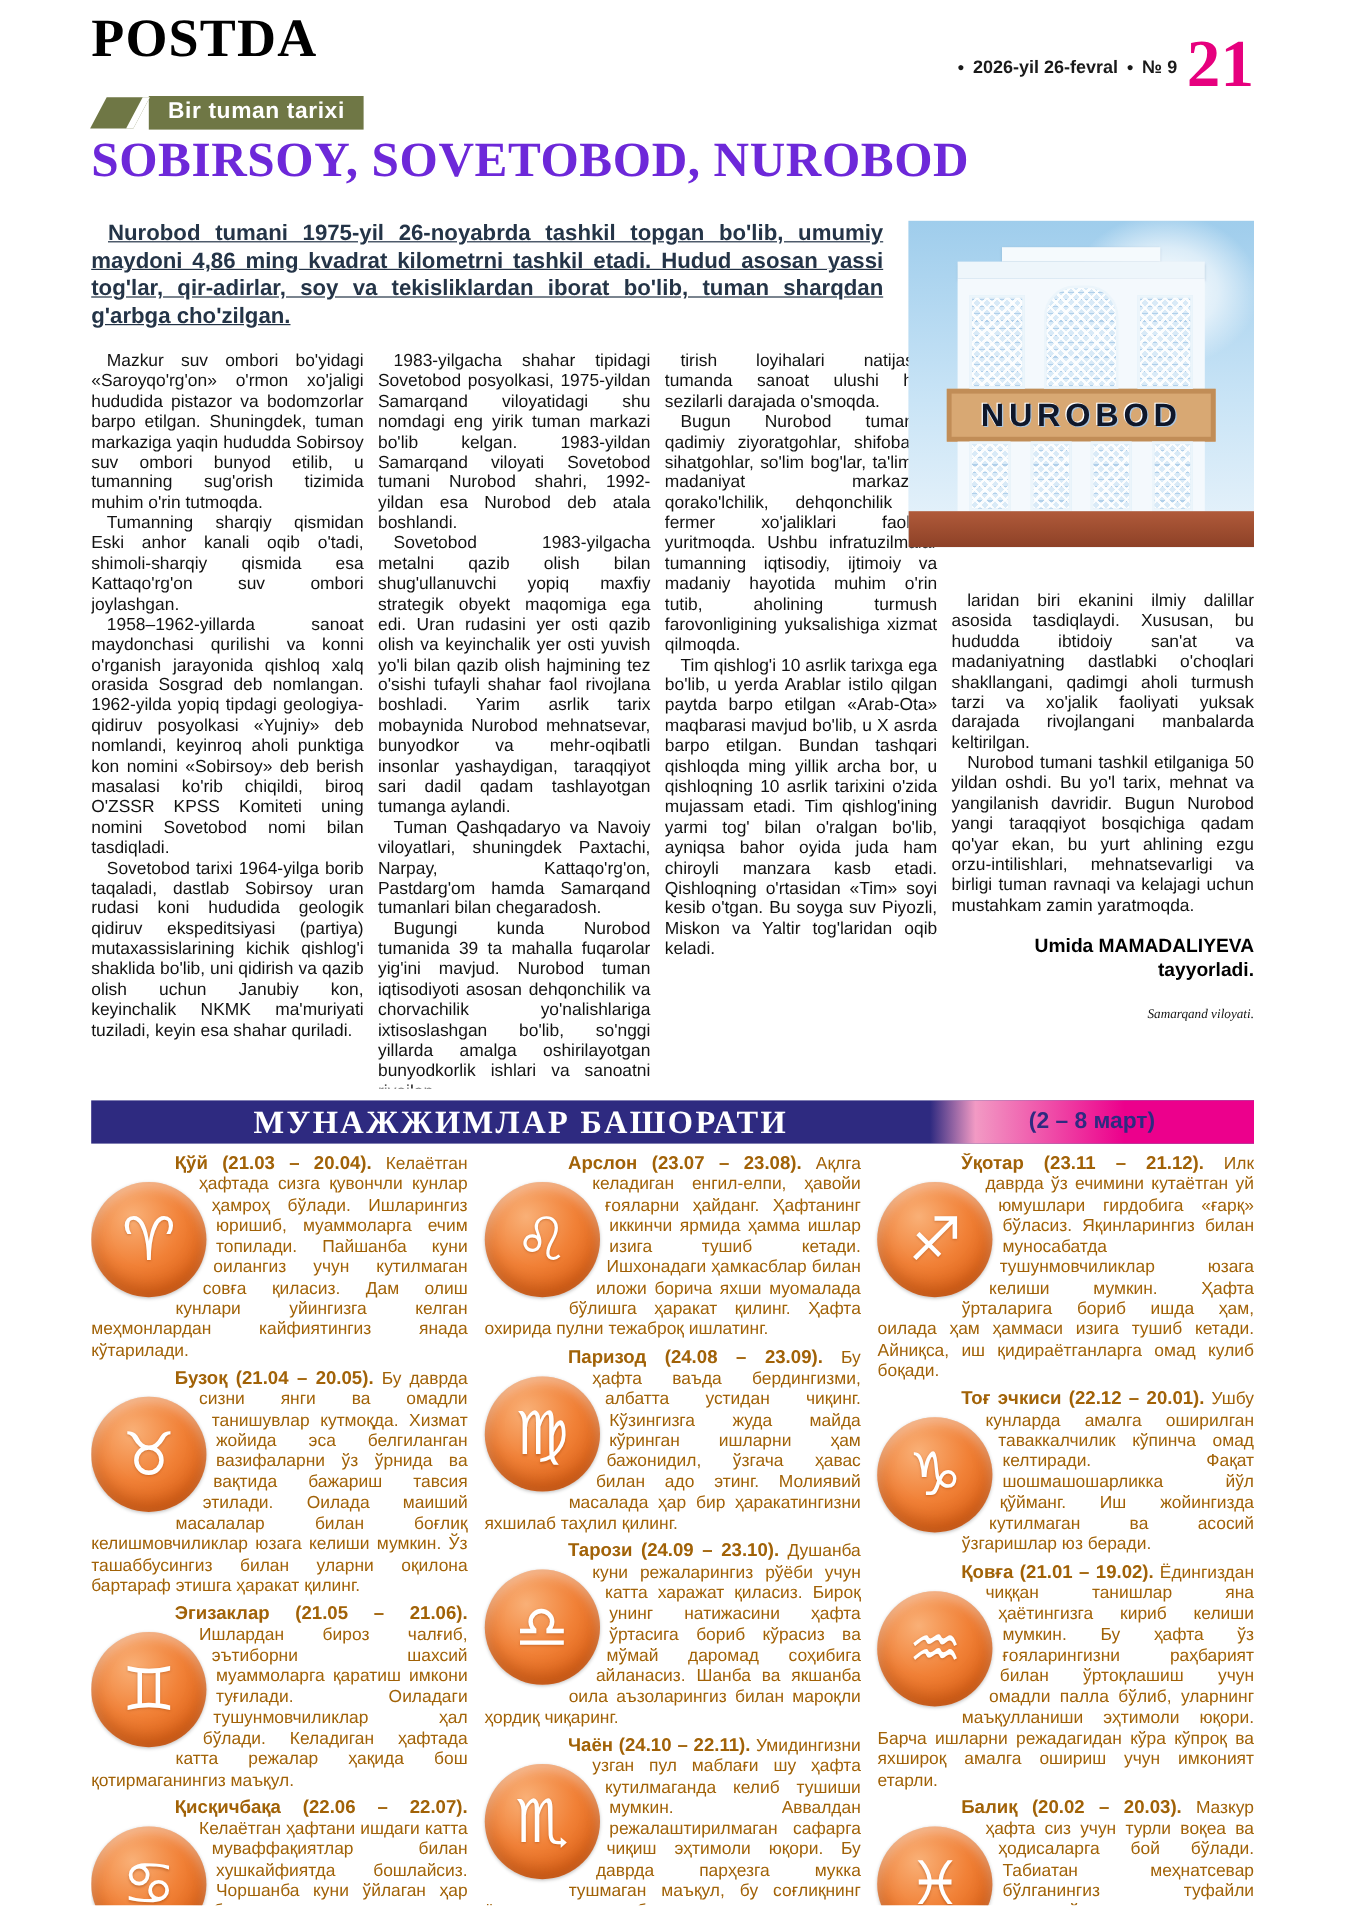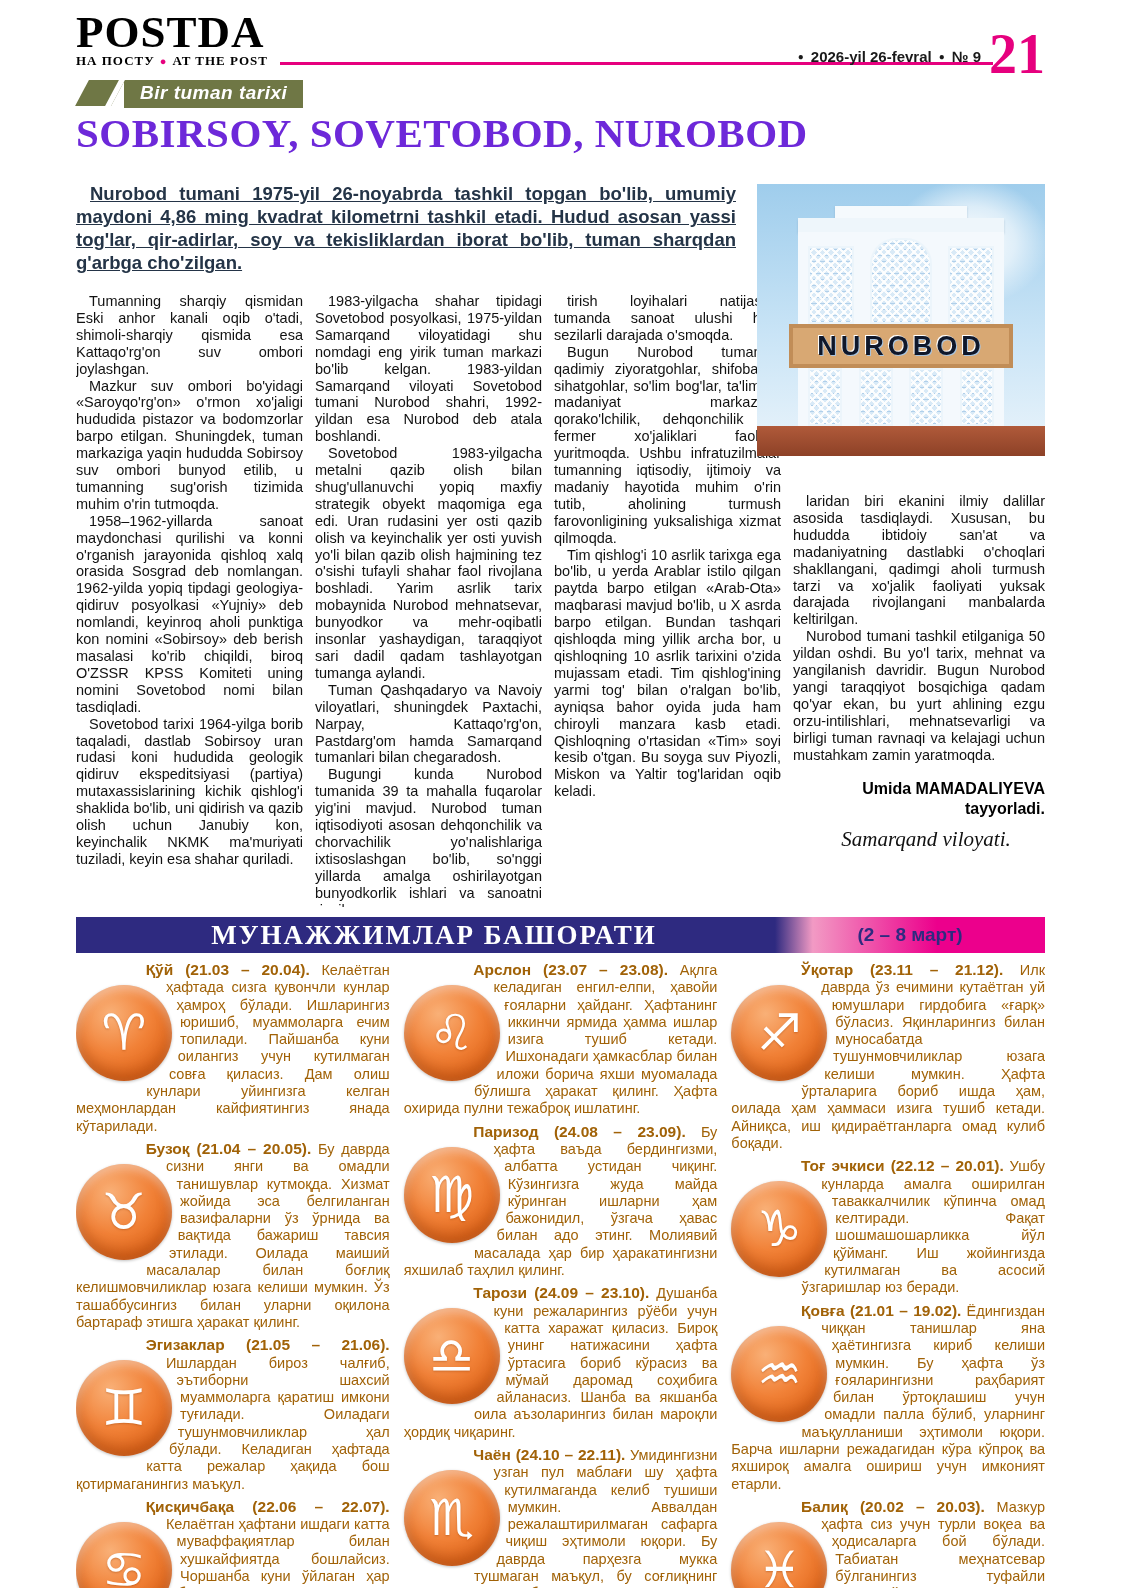--- a/index.html
+++ b/index.html
@@ -12,21 +12,21 @@
   .logo{font-family:"Liberation Serif",serif;font-weight:bold;font-size:45px;line-height:40px;color:#000;letter-spacing:1px;}
   .mh-row{display:flex;align-items:flex-end;margin-top:1px;}
   .logo-sub{font-family:"Liberation Serif",serif;font-weight:bold;font-size:13px;letter-spacing:1px;color:#000;white-space:nowrap;}
   .pink-dot{color:#e6007e;font-size:11px;margin:0 5px;}
   .pink-rule{flex:1;height:3px;background:#e6007e;margin:0 52px 4px 12px;}
   .issue{position:absolute;right:64px;top:36px;font-weight:bold;font-size:15px;color:#1a1a1a;white-space:nowrap;}
   .issue .dot{font-size:10px;margin:0 7px;vertical-align:2px;}
   .page-no{position:absolute;right:0;top:18px;font-family:"Liberation Serif",serif;font-weight:bold;font-size:56px;line-height:48px;color:#e6007e;}
 
   
-  .tag-row{display:flex;align-items:flex-start;height:28px;margin-top:6px;font-style:italic;}
+  .tag-row{display:flex;align-items:center;height:28px;margin-top:6px;}
   .tag-slash{width:36px;height:26px;background:#6f7745;transform:skewX(-28deg);margin-left:6px;
              border-right:6px solid #fff;box-sizing:border-box;}
   .tag-box{background:#6f7745;color:#fff;font-weight:bold;font-size:19px;padding:2px 16px 4px;margin-left:6px;letter-spacing:.5px;}
 
   
   .title{font-family:"Liberation Serif",serif;font-weight:bold;font-size:41px;line-height:44px;color:#6d28d9;
          margin-top:3px;letter-spacing:.5px;}
   .article-region{position:relative;margin-top:7px;}
   .lead{width:660px;font-weight:bold;font-size:18.5px;line-height:23px;color:#243447;text-align:justify;text-indent:14px;text-decoration:underline;}
 
@@ -52,21 +52,21 @@
   .m-lower{height:58px;background:#f4f9fd;display:flex;justify-content:space-between;padding:0 10px;box-sizing:border-box;}
   .lat-c{width:34px;height:100%;}
   .wall{position:absolute;bottom:0;left:0;right:0;height:30px;background:linear-gradient(180deg,#b05a3a,#8d4127);}
 
   
   .cols{display:flex;gap:12px;margin-top:8px;height:614px;overflow:hidden;}
   .col{width:227px;flex:none;}
   .col4{width:252px;flex:none;padding-top:200px;box-sizing:border-box;}
   .col p{margin:0;font-size:14.5px;line-height:16.9px;text-align:justify;text-indent:13px;color:#121212;overflow-wrap:break-word;}
   .byline{margin-top:16px;text-align:right;font-weight:bold;font-size:16px;line-height:20px;color:#000;}
-  .location{margin-top:8px;font-family:"Liberation Serif",serif;font-style:italic;font-size:21px;text-align:center;text-indent:14px;}
+  .location{margin-top:20px;font-family:"Liberation Serif",serif;font-style:italic;font-size:11px;text-align:right;text-indent:14px;}
 
   
   .h-bar{display:flex;align-items:stretch;height:36px;background:#2e2a80;margin-top:10px;}
   .h-title{flex:1;color:#fff;font-family:"Liberation Serif",serif;font-weight:bold;font-size:27px;line-height:36px;
            text-align:center;letter-spacing:2px;margin-left:17px;}
   .h-period{width:270px;display:flex;align-items:center;justify-content:center;
             background:linear-gradient(90deg,rgba(236,0,140,0) 0%,#f29ac4 14%,#ec008c 60%);
             font-weight:bold;font-size:19px;color:#2e2a80;}
   .h-cols{display:flex;gap:14px;margin-top:8px;height:650px;overflow:hidden;}
   .h-col{flex:1;min-width:0;}
@@ -80,26 +80,20 @@
   .h-head{font-weight:bold;font-size:15.5px;}
 </style>
 </head>
 <body>
 
 <div class="page">
 <div class="inner">
 
   <header class="masthead">
     <div class="logo">POSTDA</div>
-    <div class="mh-row">
-      <div class="logo-sub">
-        <span>НА ПОСТУ</span><span class="pink-dot">●</span><span>AT THE POST</span>
-      </div>
-      <div class="pink-rule"></div>
-    </div>
     <div class="issue">
       <span class="dot">●</span><span>2026-yil 26-fevral</span><span class="dot">●</span><span>№ 9</span>
     </div>
     <div class="page-no">21</div>
   </header>
 
   <div class="tag-row">
     <div class="tag-slash"></div>
     <div class="tag-box">Bir tuman tarixi</div>
   </div>
@@ -128,22 +122,22 @@
           <div class="lat lat-c"></div>
         </div>
       </div>
       <div class="wall"></div>
     </div>
 
     <p class="lead">Nurobod tumani 1975-yil 26-noyabrda tashkil topgan bo'lib, umumiy maydoni 4,86 ming kvadrat kilometrni tashkil etadi. Hudud asosan yassi tog'lar, qir-adirlar, soy va tekisliklardan iborat bo'lib, tuman sharqdan g'arbga cho'zilgan.</p>
 
     <div class="cols">
       <div class="col">
+        <p>Mazkur suv ombori bo'yidagi «Saroyqo'rg'on» o'rmon xo'jaligi hududida pistazor va bodomzorlar barpo etilgan. Shuningdek, tuman markaziga yaqin hududda Sobirsoy suv ombori bunyod etilib, u tumanning sug'orish tizimida muhim o'rin tutmoqda.</p>
         <p>Tumanning sharqiy qismidan Eski anhor kanali oqib o'tadi, shimoli-sharqiy qismida esa Kattaqo'rg'on suv ombori joylashgan.</p>
-        <p>Mazkur suv ombori bo'yidagi «Saroyqo'rg'on» o'rmon xo'jaligi hududida pistazor va bodomzorlar barpo etilgan. Shuningdek, tuman markaziga yaqin hududda Sobirsoy suv ombori bunyod etilib, u tumanning sug'orish tizimida muhim o'rin tutmoqda.</p>
         <p>1958–1962-yillarda sanoat maydonchasi qurilishi va konni o'rganish jarayonida qishloq xalq orasida Sosgrad deb nomlangan. 1962-yilda yopiq tipdagi geologiya-qidiruv posyolkasi «Yujniy» deb nomlandi, keyinroq aholi punktiga kon nomini «Sobirsoy» deb berish masalasi ko'rib chiqildi, biroq O'ZSSR KPSS Komiteti uning nomini Sovetobod nomi bilan tasdiqladi.</p>
         <p>Sovetobod tarixi 1964-yilga borib taqaladi, dastlab Sobirsoy uran rudasi koni hududida geologik qidiruv ekspeditsiyasi (partiya) mutaxassislarining kichik qishlog'i shaklida bo'lib, uni qidirish va qazib olish uchun Janubiy kon, keyinchalik NKMK ma'muriyati tuziladi, keyin esa shahar quriladi.</p>
       </div>
       <div class="col">
         <p>1983-yilgacha shahar tipidagi Sovetobod posyolkasi, 1975-yildan Samarqand viloyatidagi shu nomdagi eng yirik tuman markazi bo'lib kelgan. 1983-yildan Samarqand viloyati Sovetobod tumani Nurobod shahri, 1992-yildan esa Nurobod deb atala boshlandi.</p>
         <p>Sovetobod 1983-yilgacha metalni qazib olish bilan shug'ullanuvchi yopiq maxfiy strategik obyekt maqomiga ega edi. Uran rudasini yer osti qazib olish va keyinchalik yer osti yuvish yo'li bilan qazib olish hajmining tez o'sishi tufayli shahar faol rivojlana boshladi. Yarim asrlik tarix mobaynida Nurobod mehnatsevar, bunyodkor va mehr-oqibatli insonlar yashaydigan, taraqqiyot sari dadil qadam tashlayotgan tumanga aylandi.</p>
         <p>Tuman Qashqadaryo va Navoiy viloyatlari, shuningdek Paxtachi, Narpay, Kattaqo'rg'on, Pastdarg'om hamda Samarqand tumanlari bilan chegaradosh.</p>
         <p>Bugungi kunda Nurobod tumanida 39 ta mahalla fuqarolar yig'ini mavjud. Nurobod tuman iqtisodiyoti asosan dehqonchilik va chorvachilik yo'nalishlariga ixtisoslashgan bo'lib, so'nggi yillarda amalga oshirilayotgan bunyodkorlik ishlari va sanoatni rivojlan-</p>
       </div>
       <div class="col">

